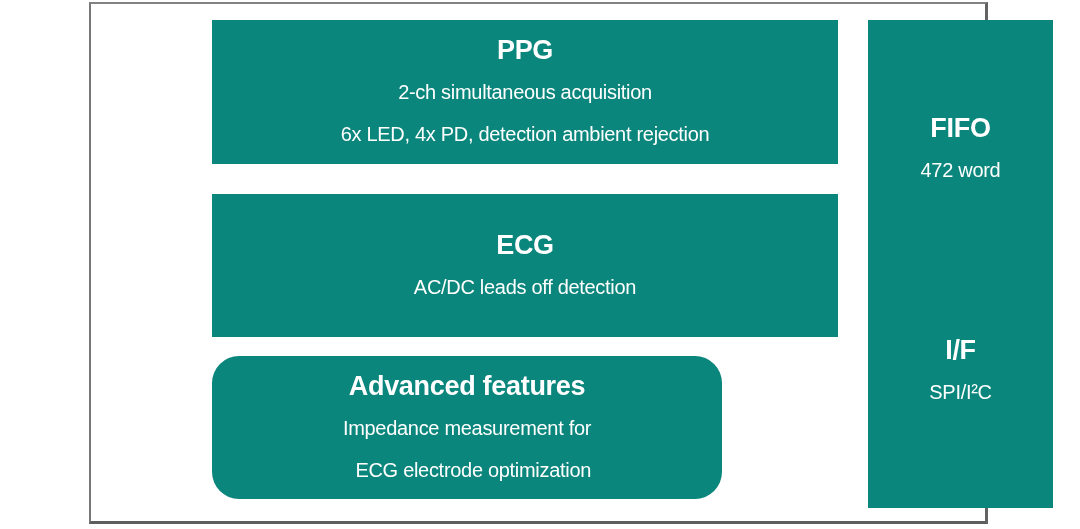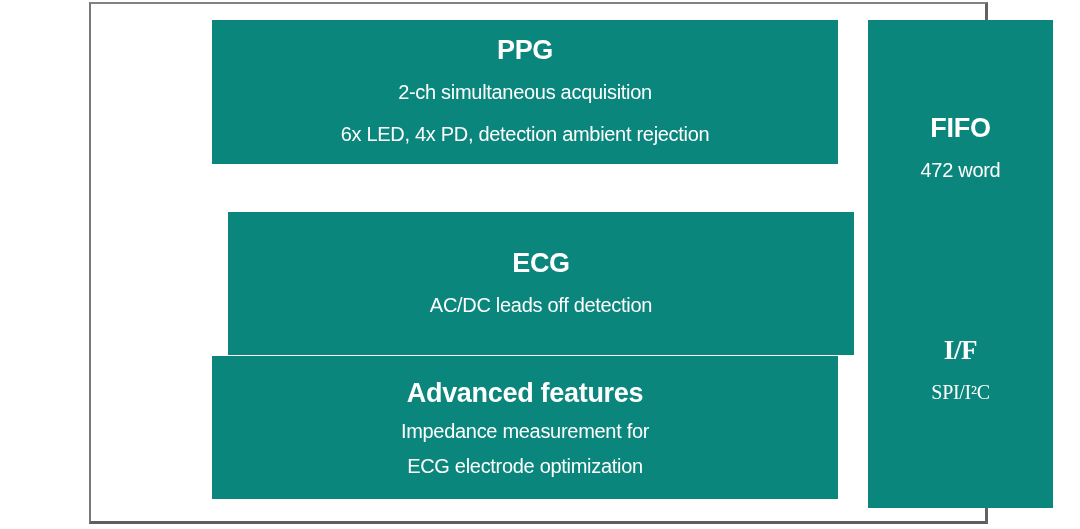--- a/index.html
+++ b/index.html
@@ -29,47 +29,47 @@
     background: #ffffff;
   }
   .block {
     position: absolute;
     background: #0b867c;
     color: #ffffff;
     display: flex;
     flex-direction: column;
     align-items: center;
     justify-content: center;
-    text-align: center;
+    text-align: right;
     box-sizing: border-box;
     letter-spacing: -0.3px;
   }
   .block .title {
     margin: 0;
     font-size: 27px;
     font-weight: bold;
     line-height: 42px;
   }
   .block .line {
     margin: 0;
     font-size: 20px;
     font-weight: normal;
     line-height: 42px;
     white-space: pre-line;
   }
   .block .line.tight {
-    line-height: 35px;
+    line-height: 42px;
   }
   
   .block-ppg      { left: 121px; top:  16px; width: 626px; height: 144px; }
-  .block-ecg      { left: 137px; top: 190px; width: 626px; height: 143px; margin-top: 18px; }
-  .block-advanced { left: 121px; top: 352px; width: 626px; height: 143px; }
+  .block-ecg      { left: 121px; top: 190px; width: 626px; height: 143px; }
+  .block-advanced { left: 121px; top: 352px; width: 510px; height: 143px; border-radius: 27px; }
   
   .block-fifo     { left: 777px; top:  16px; width: 185px; height: 299px; padding-bottom: 42px; }
-  .block-if       { left: 777px; top: 271px; width: 185px; height: 233px; padding-bottom: 42px; font-family: Liberation Serif, serif; }
+  .block-if       { left: 777px; top: 271px; width: 185px; height: 233px; padding-bottom: 42px; }
 </style>
 </head>
 <body>
 
 <div class="canvas">
   <div class="frame">
 
     <section class="block block-ppg">
       <h3 class="title">PPG</h3>
       <p class="line">2-ch simultaneous acquisition</p>

